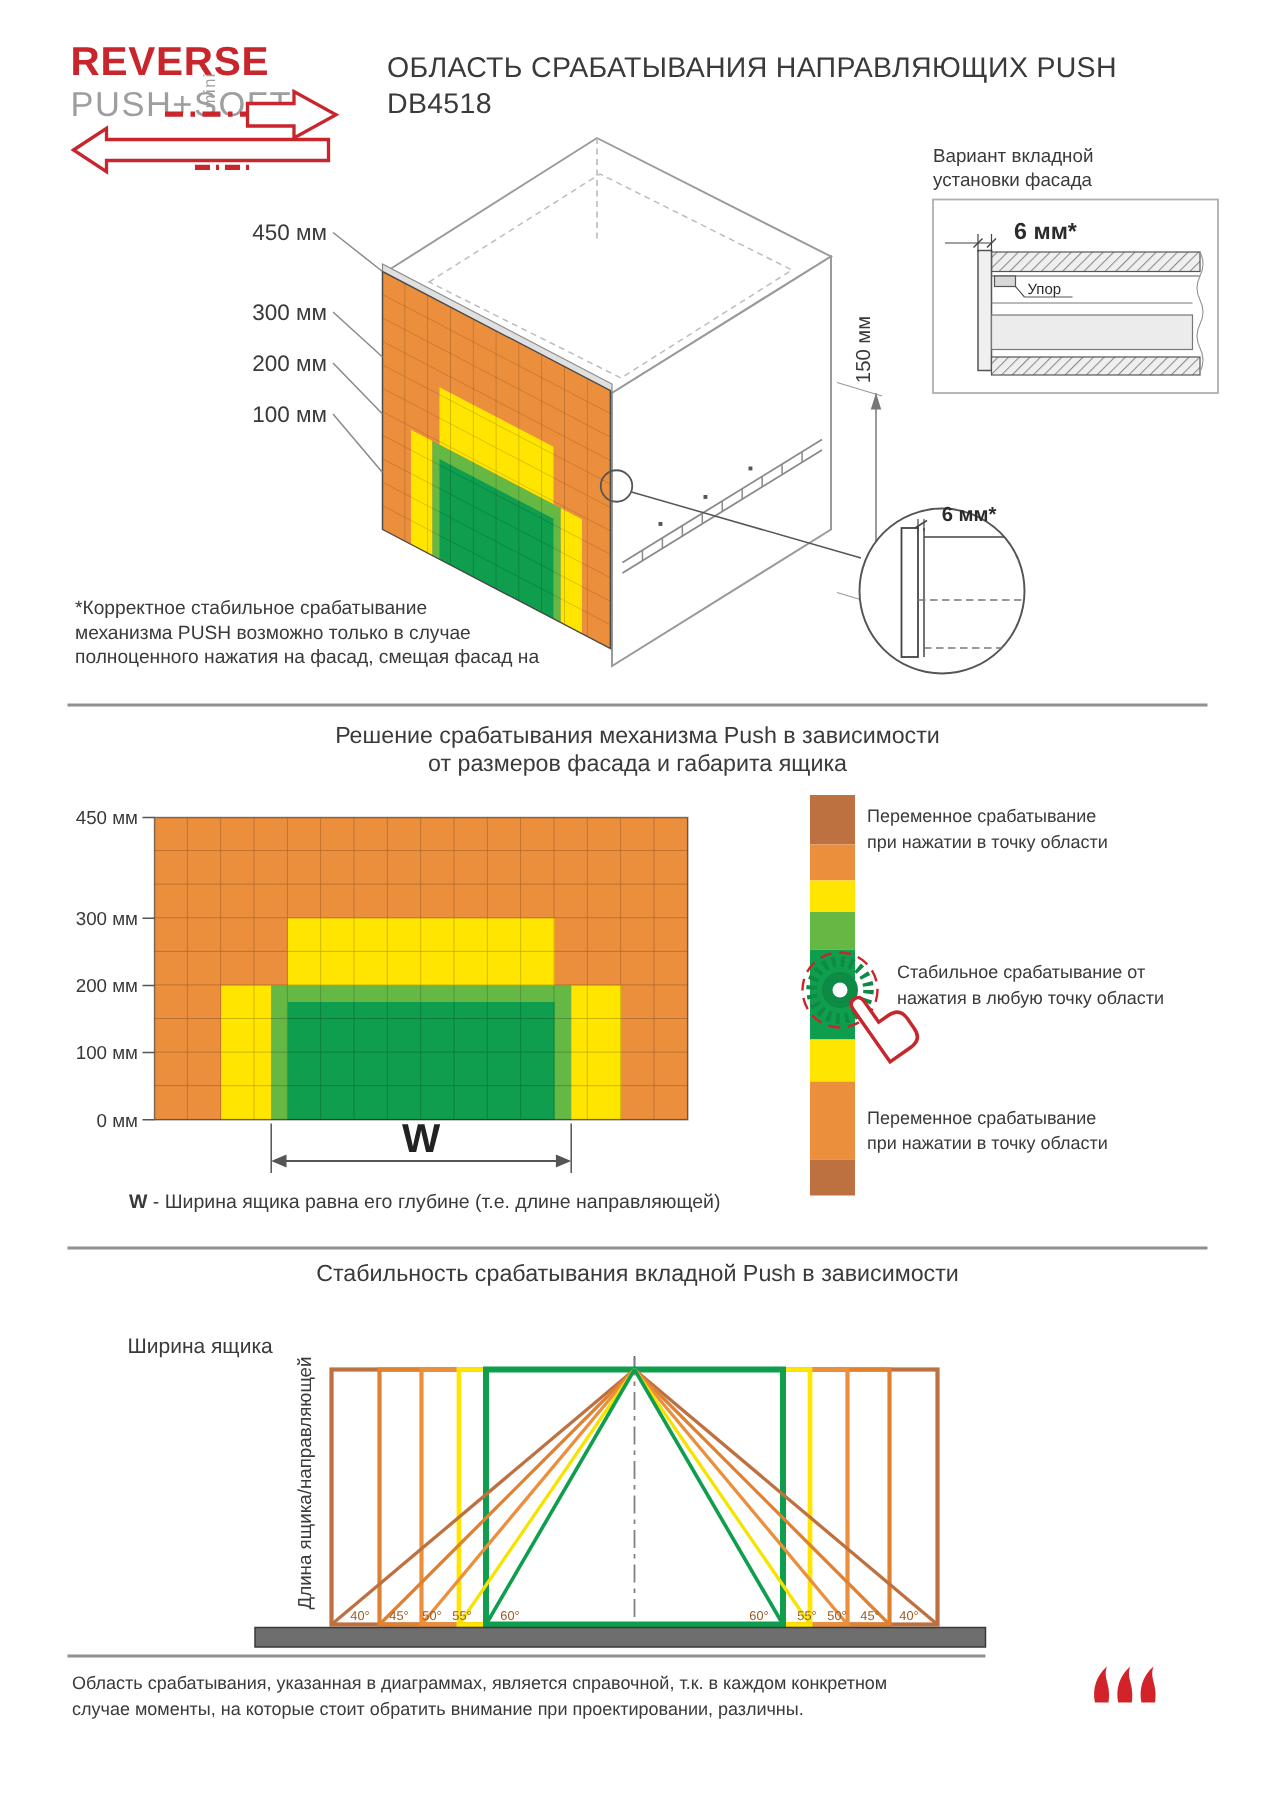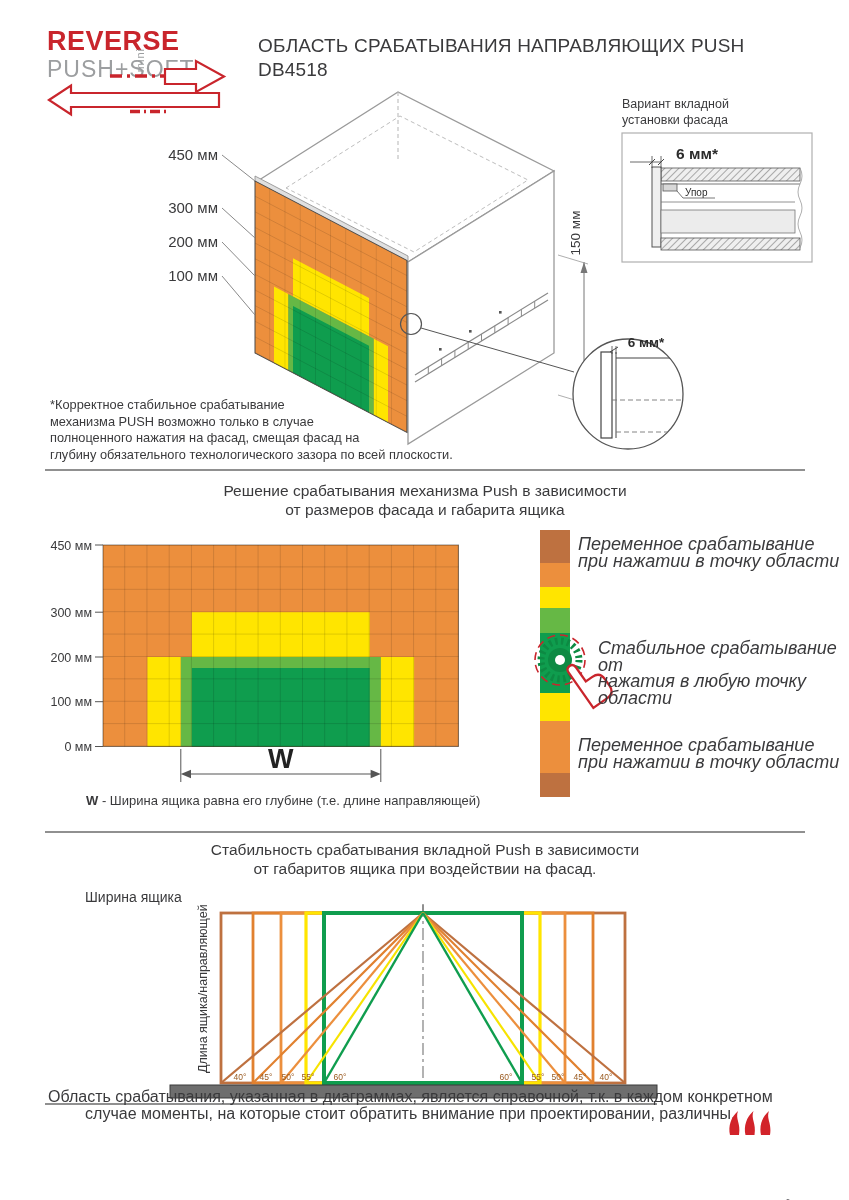--- a/index.html
+++ b/index.html
@@ -11,22 +11,22 @@
   .brand-mini{left:134px;top:48px;font-size:11px;color:#9C9EA0;letter-spacing:1px;
               writing-mode:vertical-rl;transform:rotate(180deg);}
   .doc-title{left:258px;top:34px;width:560px;font-size:19px;font-weight:normal;line-height:24px;letter-spacing:.2px;}
   .inset-heading{left:622px;top:96px;font-size:12.5px;line-height:16px;}
   .note{left:50px;top:397px;font-size:12.8px;line-height:16.5px;}
   .divider{height:2px;background:#909090;}
   .sec-title{left:85px;width:680px;text-align:center;font-size:15.5px;line-height:18.5px;}
   .w-caption{left:86px;top:793px;font-size:13px;text-align:center;}
   .legend-bar{left:540px;top:530px;width:30px;height:267px;}
   .legend-bar div{width:30px;}
-  .legend-text{font-size:18px;line-height:16.5px;font-style:italic;}
-  .footer-note{left:48px;top:1088px;font-size:16px;line-height:17px;text-align:center;}
+  .legend-text{font-size:12px;line-height:16.5px;}
+  .footer-note{left:48px;top:1114px;font-size:12px;line-height:17px;}
   .boyard-word{left:668px;top:1122px;font-size:34px;font-weight:bold;color:#39393B;letter-spacing:.5px;}
   .boyard-reg{font-size:12px;vertical-align:super;}
   .boyard-tagline{left:660px;top:1161px;width:150px;text-align:right;font-size:12px;font-style:italic;
                   color:#737376;letter-spacing:2px;word-spacing:4px;margin-top:37px;}
   svg text{font-family:"Liberation Sans", sans-serif;}
 </style>
 </head>
 <body>
 
 <div id="page">
@@ -149,21 +149,20 @@
       <line x1="576" y1="261" x2="576" y2="269" stroke="#444" stroke-width="0.8"></line>
       <line x1="570" y1="267" x2="578" y2="262" stroke="#444" stroke-width="1"></line>
     </g>
     <text x="606" y="262" text-anchor="middle" font-size="13.5" font-weight="bold" fill="#2b2b2b">6 мм*</text>
   </svg>
 
   <div class="abs note">
     <div>*Корректное стабильное срабатывание</div>
     <div>механизма PUSH возможно только в случае</div>
     <div>полноценного нажатия на фасад, смещая фасад на</div>
-    <div>глубину обязательного технологического зазора по всей плоскости.</div>
   </div>
 
   <div class="abs divider" style="left:45px;top:469px;width:760px"></div>
 
   <div class="abs sec-title" style="top:482px">
     <div>Решение срабатывания механизма Push в зависимости</div>
     <div>от размеров фасада и габарита ящика</div>
   </div>
 
   <svg class="abs" style="left:40px;top:535px" width="480" height="285" viewBox="0 0 480 285">
@@ -235,21 +234,20 @@
   </div>
   <div class="abs legend-text" style="left:578px;top:737px">
     <div>Переменное срабатывание</div>
     <div>при нажатии в точку области</div>
   </div>
 
   <div class="abs divider" style="left:45px;top:831px;width:760px"></div>
 
   <div class="abs sec-title" style="top:841px">
     <div>Стабильность срабатывания вкладной Push в зависимости</div>
-    <div>от габаритов ящика при воздействии на фасад.</div>
   </div>
   <div class="abs" style="left:85px;top:889px;width:680px;font-size:14px">Ширина ящика</div>
 
   <svg class="abs" style="left:150px;top:902px" width="560" height="205" viewBox="0 0 560 205">
     <line x1="273" y1="2" x2="273" y2="11" stroke="#555" stroke-width="1"></line>
     <line x1="273" y1="3" x2="273" y2="196" stroke="#808080" stroke-width="1.2" stroke-dasharray="12 4 3 4"></line>
 
     <rect x="71" y="11" width="404" height="170" fill="none" stroke="#BE7140" stroke-width="2.8"></rect>
     <rect x="103" y="11" width="340" height="170" fill="none" stroke="#E1812F" stroke-width="2.8"></rect>
     <rect x="131" y="11" width="284" height="170" fill="none" stroke="#EC8F3D" stroke-width="2.8"></rect>

